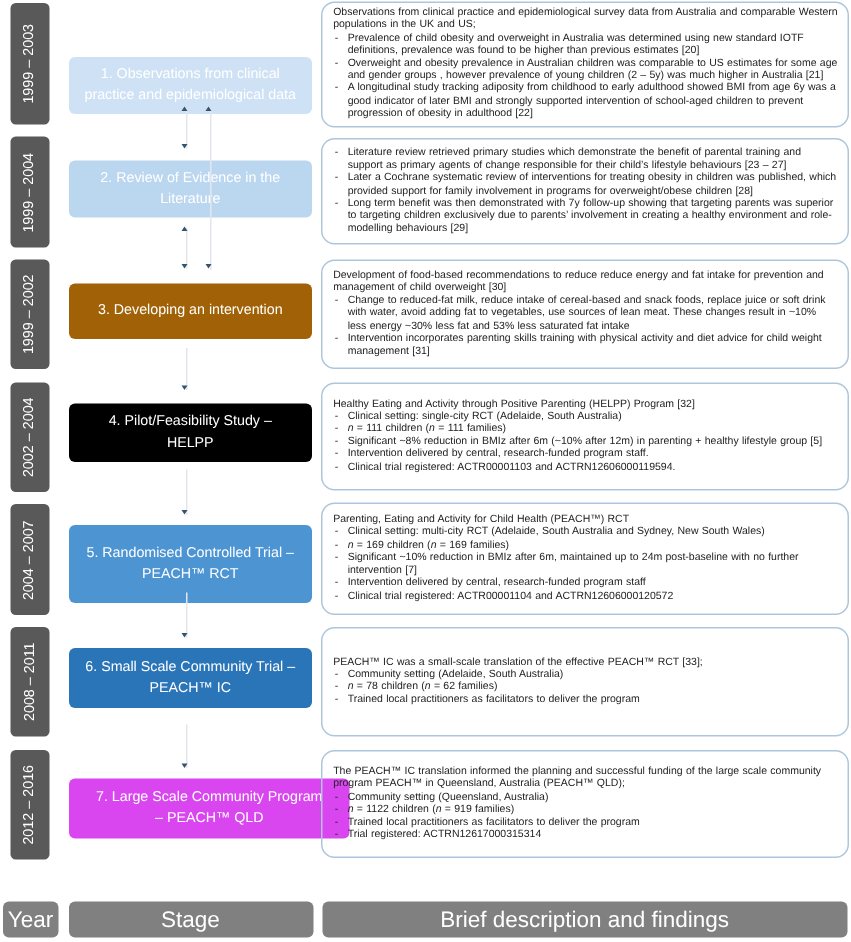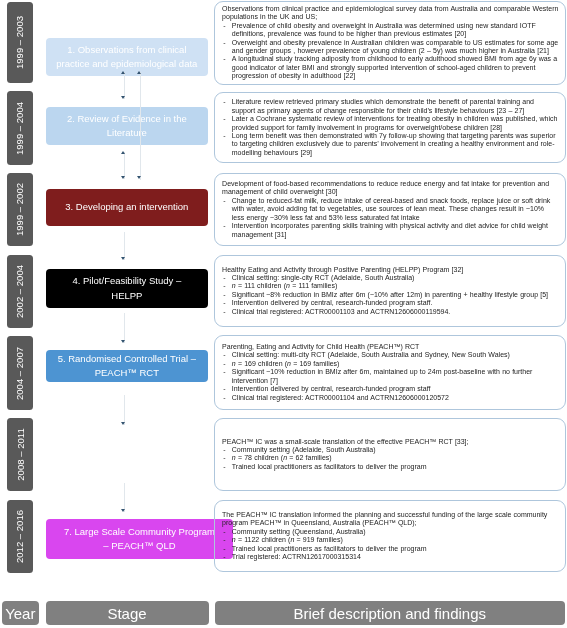--- a/index.html
+++ b/index.html
@@ -59,28 +59,31 @@
     </div>
     <div class="year-box" style="left: 7.2px; width: 25.5px; top: 500px; height: 73px;">
       <span class="vtxt">2012 – 2016</span>
     </div>
     <div class="stage-box" style="left: 46px; width: 161.7px; top: 38px; height: 38px; background: rgb(207, 225, 244);">
       <div class="stage-label"><span>1. Observations from clinical</span><br><span>practice and epidemiological data</span></div>
     </div>
     <div class="stage-box" style="left: 46px; width: 161.7px; top: 107px; height: 38px; background: rgb(187, 214, 239);">
       <div class="stage-label"><span>2. Review of Evidence in the</span><br><span>Literature</span></div>
     </div>
-    <div class="stage-box" style="left: 46px; width: 161.7px; top: 189px; height: 37px; background: #7f1d1d;">
+    <div class="stage-box" style="left: 46px; width: 161.7px; top: 189px; height: 37px; background: #a16207;">
       <div class="stage-label"><span>3. Developing an intervention</span></div>
     </div>
     <div class="stage-box" style="left: 46px; width: 161.7px; top: 269px; height: 39px; background: #000000;">
       <div class="stage-label"><span>4. Pilot/Feasibility Study –</span><br><span>HELPP</span></div>
     </div>
-    <div class="stage-box" style="left: 46px; width: 161.7px; top: 350px; height: 32px; background: rgb(77, 148, 210);">
+    <div class="stage-box" style="left: 46px; width: 161.7px; top: 350px; height: 52px; background: rgb(77, 148, 210);">
       <div class="stage-label"><span>5. Randomised Controlled Trial –</span><br><span>PEACH™ RCT</span></div>
+    </div>
+    <div class="stage-box" style="left: 46px; width: 161.7px; top: 432px; height: 40px; background: rgb(42, 117, 184);">
+      <div class="stage-label"><span>6. Small Scale Community Trial –</span><br><span>PEACH™ IC</span></div>
     </div>
     <div class="stage-box" style="left: 46px; width: 187px; top: 519px; height: 40px; background: #d946ef;">
       <div class="stage-label"><span>7. Large Scale Community Program</span><br><span>– PEACH™ QLD</span></div>
     </div>
     <div class="desc-box" style="left: 213.5px; width: 352px; top: 1px; height: 83.6px;">
       <div class="inner">
         <div class="lead">Observations from clinical practice and epidemiological survey data from Australia and comparable Western populations in the UK and US;</div>
         <ul>
           <li><span class="dash">-</span><span>Prevalence of child obesity and overweight in Australia was determined using new standard IOTF definitions, prevalence was found to be higher than previous estimates [20]</span></li>
           <li><span class="dash">-</span><span>Overweight and obesity prevalence in Australian children was comparable to US estimates for some age and gender groups , however prevalence of young children (2 – 5y) was much higher in Australia [21]</span></li>

